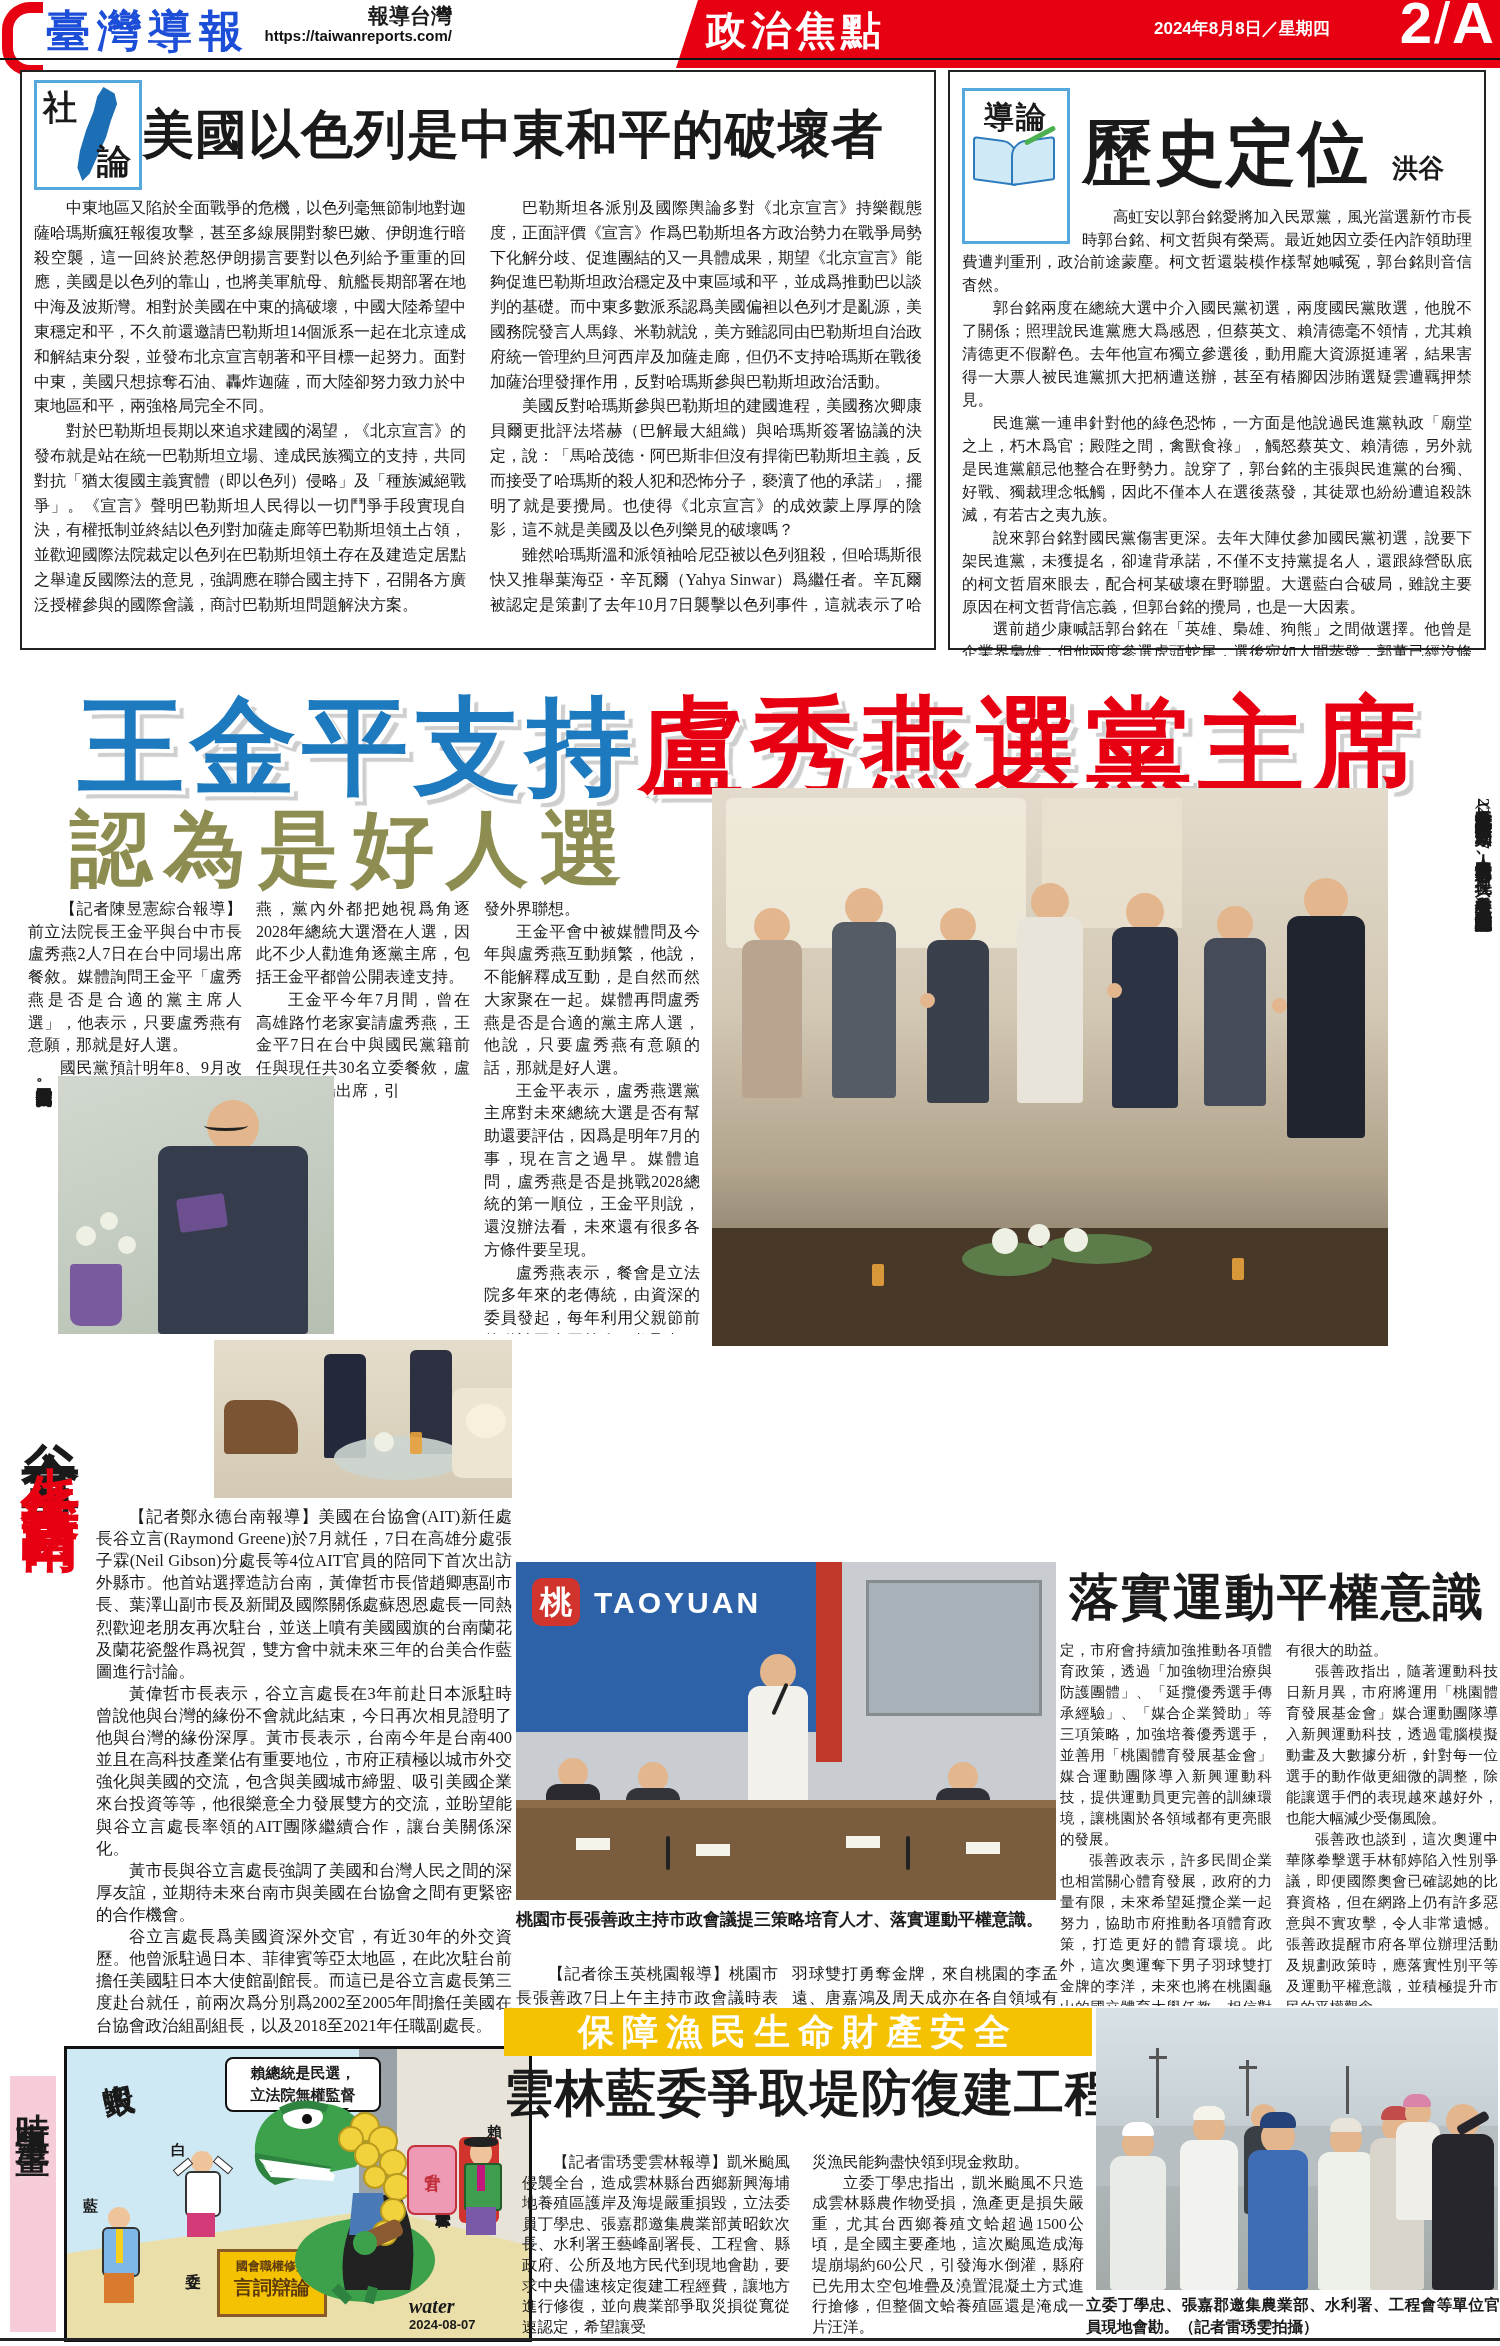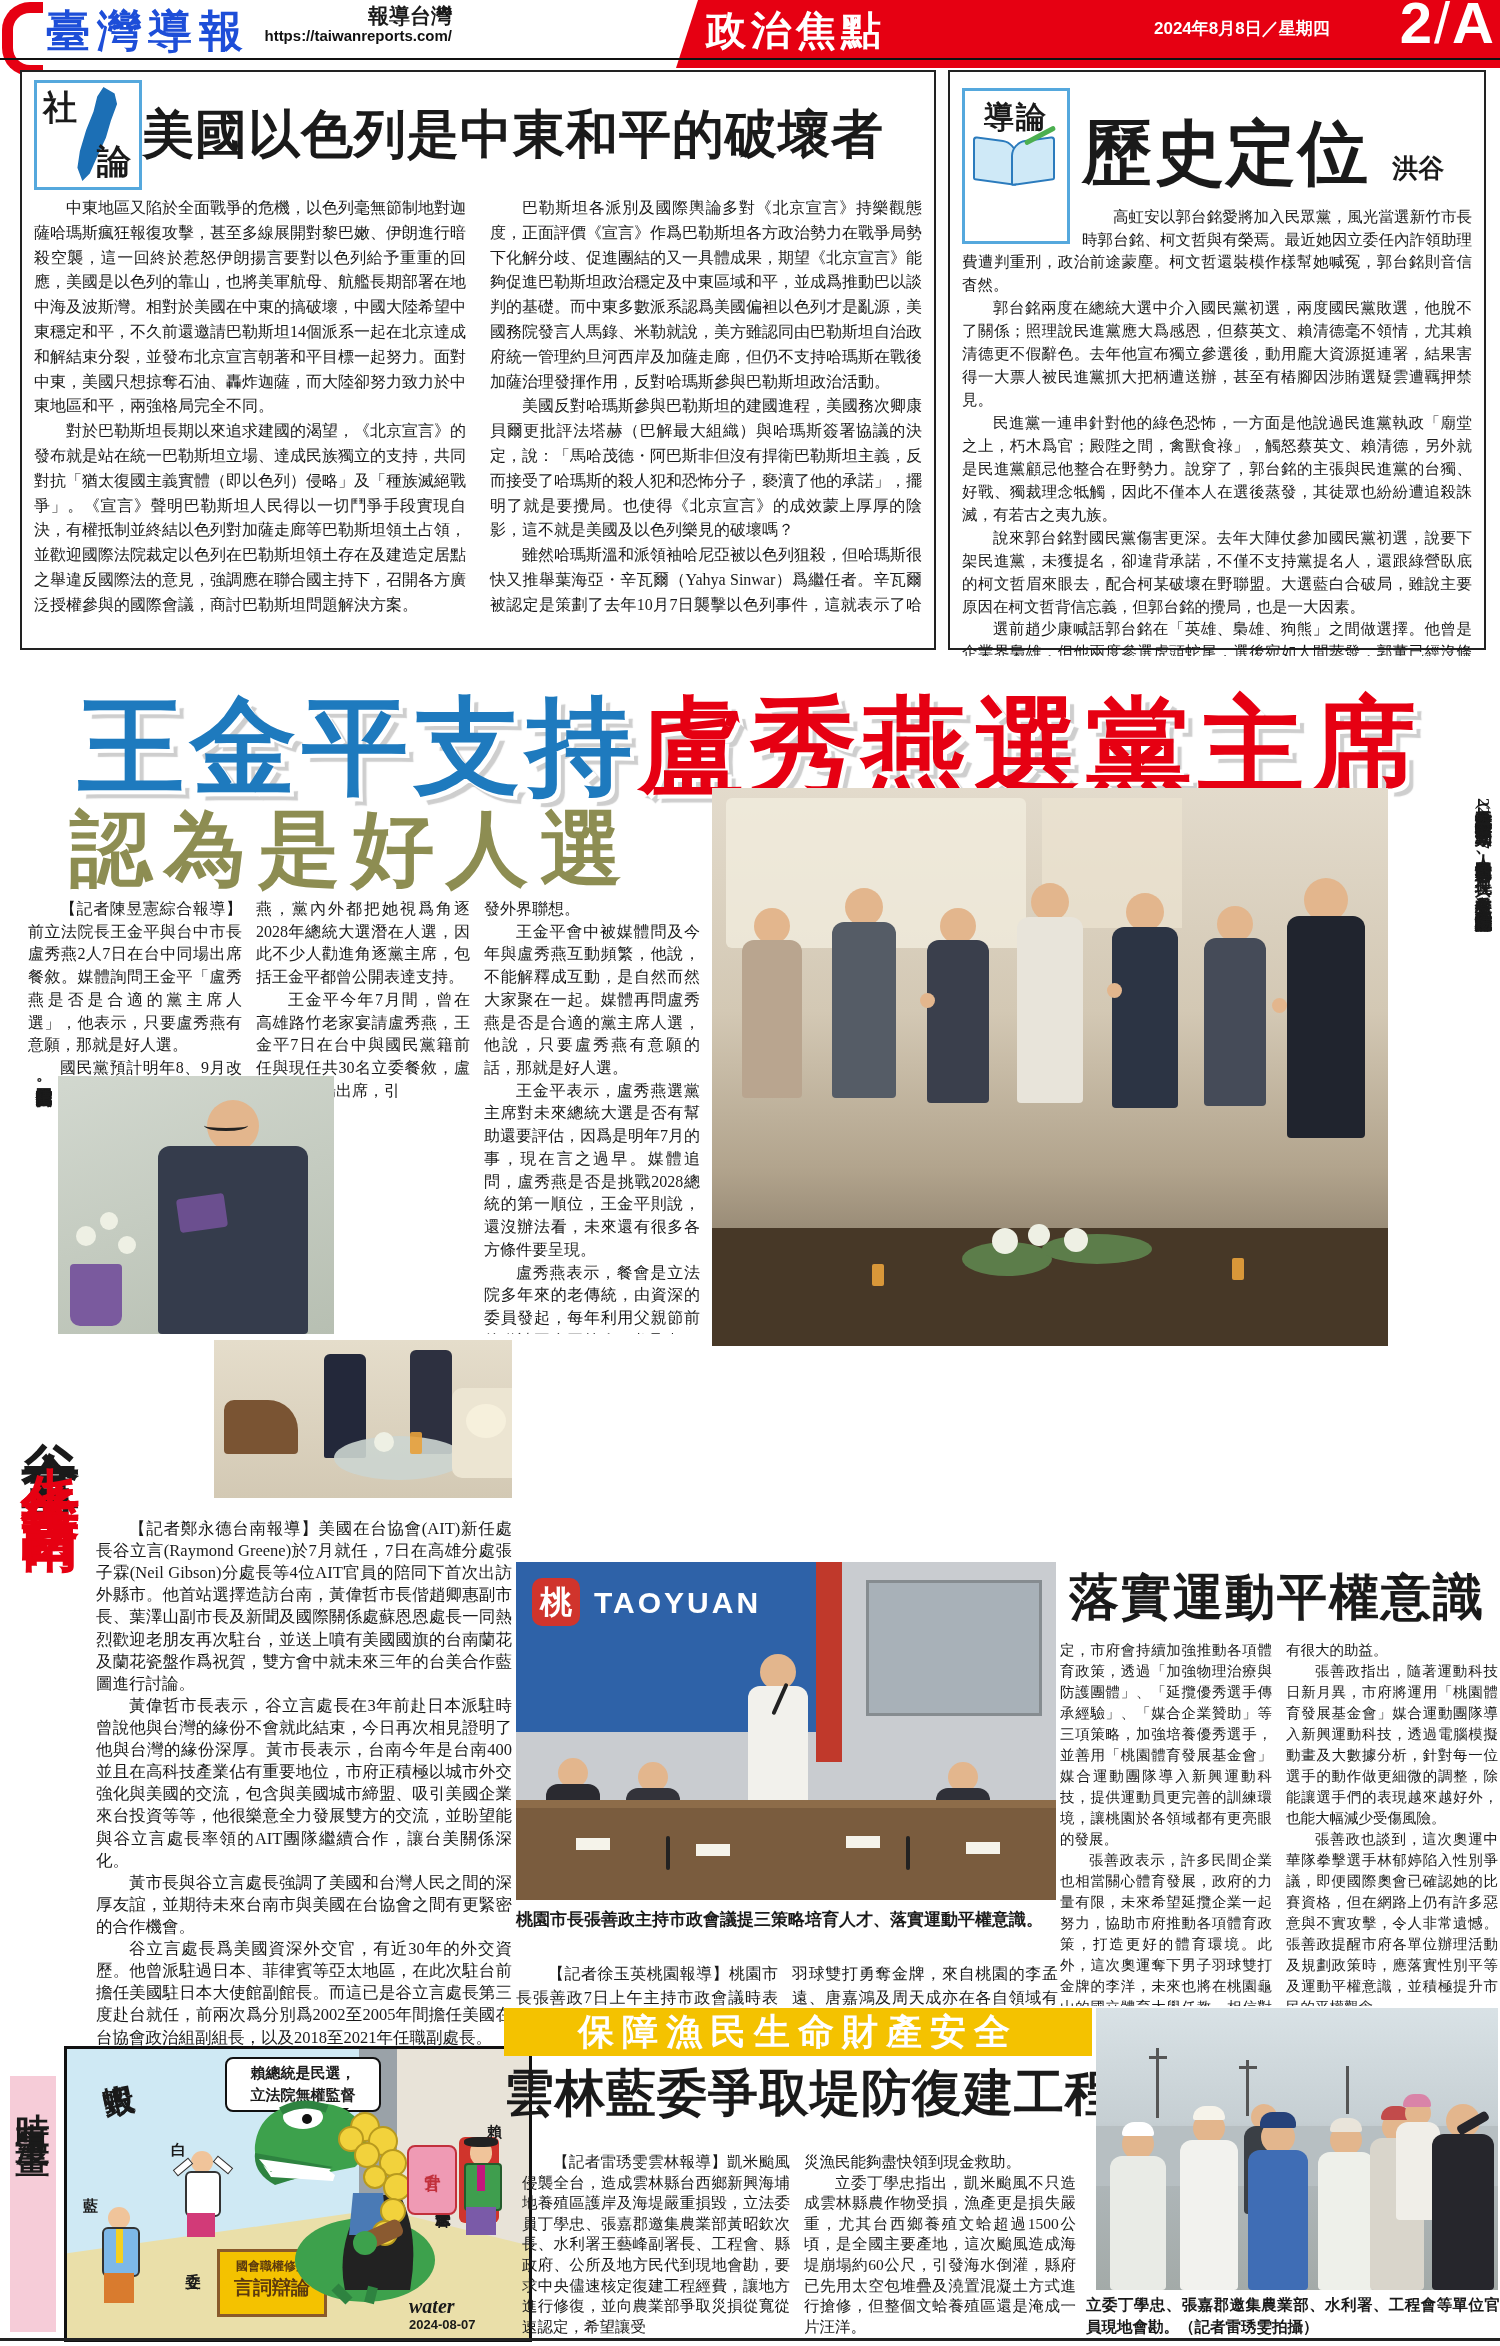--- a/index.html
+++ b/index.html
@@ -296,21 +296,21 @@
     <span class="ait-table"></span>
     <span class="bq-flw" style="left:160px;top:92px;width:20px;height:20px;"></span>
     <span class="bq-glass" style="left:196px;top:92px;"></span>
     <span class="ait-sofa"></span>
     <span class="ait-pillow"></span>
   </div>
 
   <div class="abs vtext gu-hl">
     <span>谷立言</span><span class="c-red">上任後首訪台南</span>
   </div>
-  <div class="abs gu-txt jus" style="font-family:'Liberation Serif',serif;margin-top:12px;">
+  <div class="abs gu-txt jus" style="font-family:'Liberation Serif',serif;">
     <p class="ind">【記者鄭永德台南報導】美國在台協會(AIT)新任處長谷立言(Raymond Greene)於7月就任，7日在高雄分處張子霖(Neil Gibson)分處長等4位AIT官員的陪同下首次出訪外縣市。他首站選擇造訪台南，黃偉哲市長偕趙卿惠副市長、葉澤山副市長及新聞及國際關係處蘇恩恩處長一同熱烈歡迎老朋友再次駐台，並送上噴有美國國旗的台南蘭花及蘭花瓷盤作爲祝賀，雙方會中就未來三年的台美合作藍圖進行討論。</p>
     <p class="ind">黃偉哲市長表示，谷立言處長在3年前赴日本派駐時曾說他與台灣的緣份不會就此結束，今日再次相見證明了他與台灣的緣份深厚。黃市長表示，台南今年是台南400並且在高科技產業佔有重要地位，市府正積極以城市外交強化與美國的交流，包含與美國城市締盟、吸引美國企業來台投資等等，他很樂意全力發展雙方的交流，並盼望能與谷立言處長率領的AIT團隊繼續合作，讓台美關係深化。</p>
     <p class="ind">黃市長與谷立言處長強調了美國和台灣人民之間的深厚友誼，並期待未來台南市與美國在台協會之間有更緊密的合作機會。</p>
     <p class="ind">谷立言處長爲美國資深外交官，有近30年的外交資歷。他曾派駐過日本、菲律賓等亞太地區，在此次駐台前擔任美國駐日本大使館副館長。而這已是谷立言處長第三度赴台就任，前兩次爲分別爲2002至2005年間擔任美國在台協會政治組副組長，以及2018至2021年任職副處長。</p>
   </div>
 
   <h3 class="abs z-sub" style="margin:0;">落實運動平權意識</h3>
 
   <div class="abs photo ph-taoyuan">
     <div class="ty-blue">
@@ -433,21 +433,21 @@
     </div>
     <span class="cm-sig">water</span>
     <span class="cm-sigdate sans">2024-08-07</span>
   </div>
 
   <div class="abs y-banner">保障漁民生命財產安全</div>
   <h2 class="abs y-hl" style="margin:0;">雲林藍委爭取堤防復建工程</h2>
   <div class="abs news-col y-c1 jus" style="font-family:'Liberation Serif',serif;">
     <p class="ind">【記者雷琇雯雲林報導】凱米颱風侵襲全台，造成雲林縣台西鄉新興海埔地養殖區護岸及海堤嚴重損毀，立法委員丁學忠、張嘉郡邀集農業部黃昭欽次長、水利署王藝峰副署長、工程會、縣政府、公所及地方民代到現地會勘，要求中央儘速核定復建工程經費，讓地方進行修復，並向農業部爭取災損從寬從速認定，希望讓受</p>
   </div>
-  <div class="abs news-col y-c2 jus" style="font-family:'Liberation Serif',serif;">
+  <div class="abs news-col y-c2 jus" style="font-family:'Liberation Serif',serif;margin-left:8px;">
     <p>災漁民能夠盡快領到現金救助。</p>
     <p class="ind">立委丁學忠指出，凱米颱風不只造成雲林縣農作物受損，漁產更是損失嚴重，尤其台西鄉養殖文蛤超過1500公頃，是全國主要產地，這次颱風造成海堤崩塌約60公尺，引發海水倒灌，縣府已先用太空包堆疊及澆置混凝土方式進行搶修，但整個文蛤養殖區還是淹成一片汪洋。</p>
   </div>
 
   <div class="abs photo ph-yunlin">
     <span class="yl-pole" style="left:60px;"></span>
     <span class="yl-cross" style="left:53px;top:48px;"></span>
     <span class="yl-pole" style="left:150px;top:52px;height:56px;"></span>
     <span class="yl-cross" style="left:143px;top:58px;"></span>
     <span class="yl-pole" style="left:250px;top:58px;height:48px;"></span>

